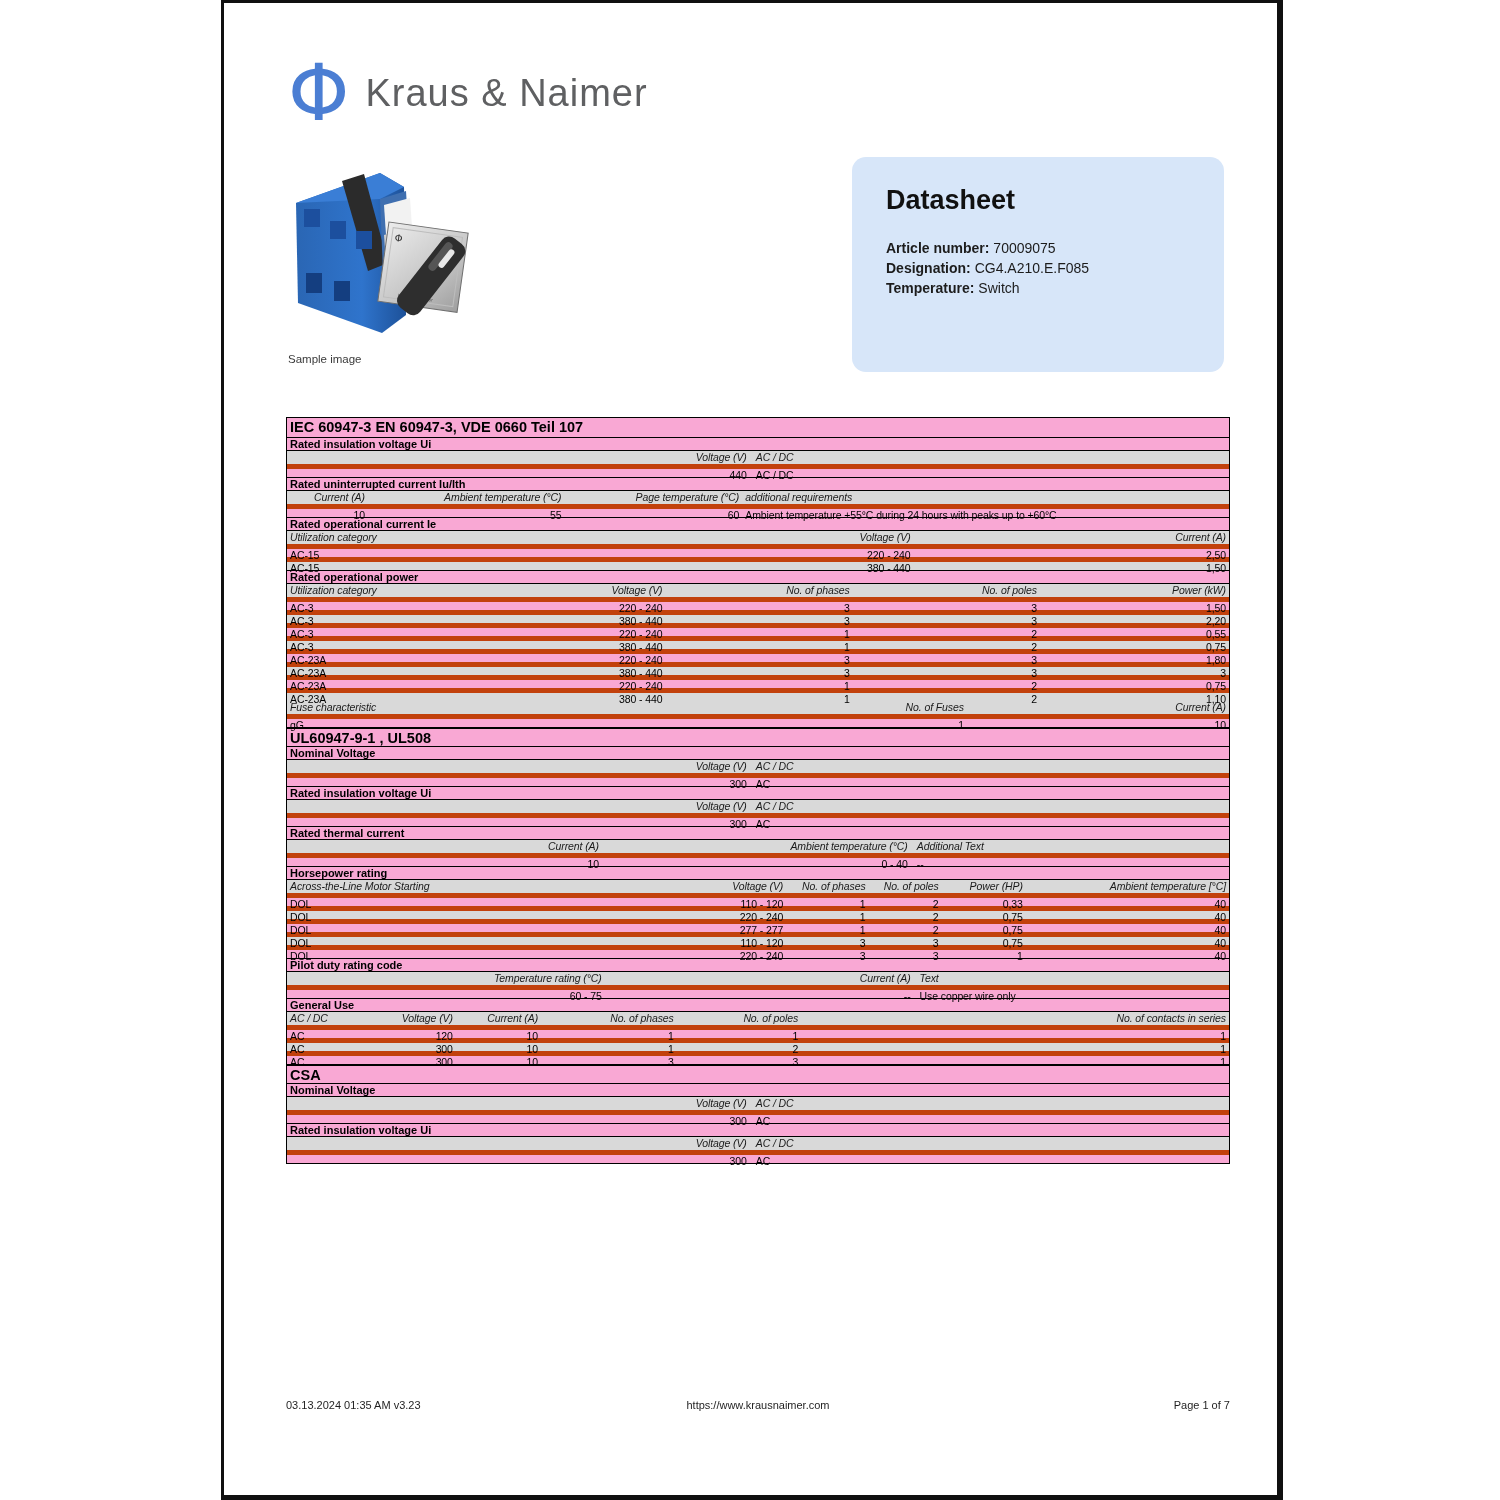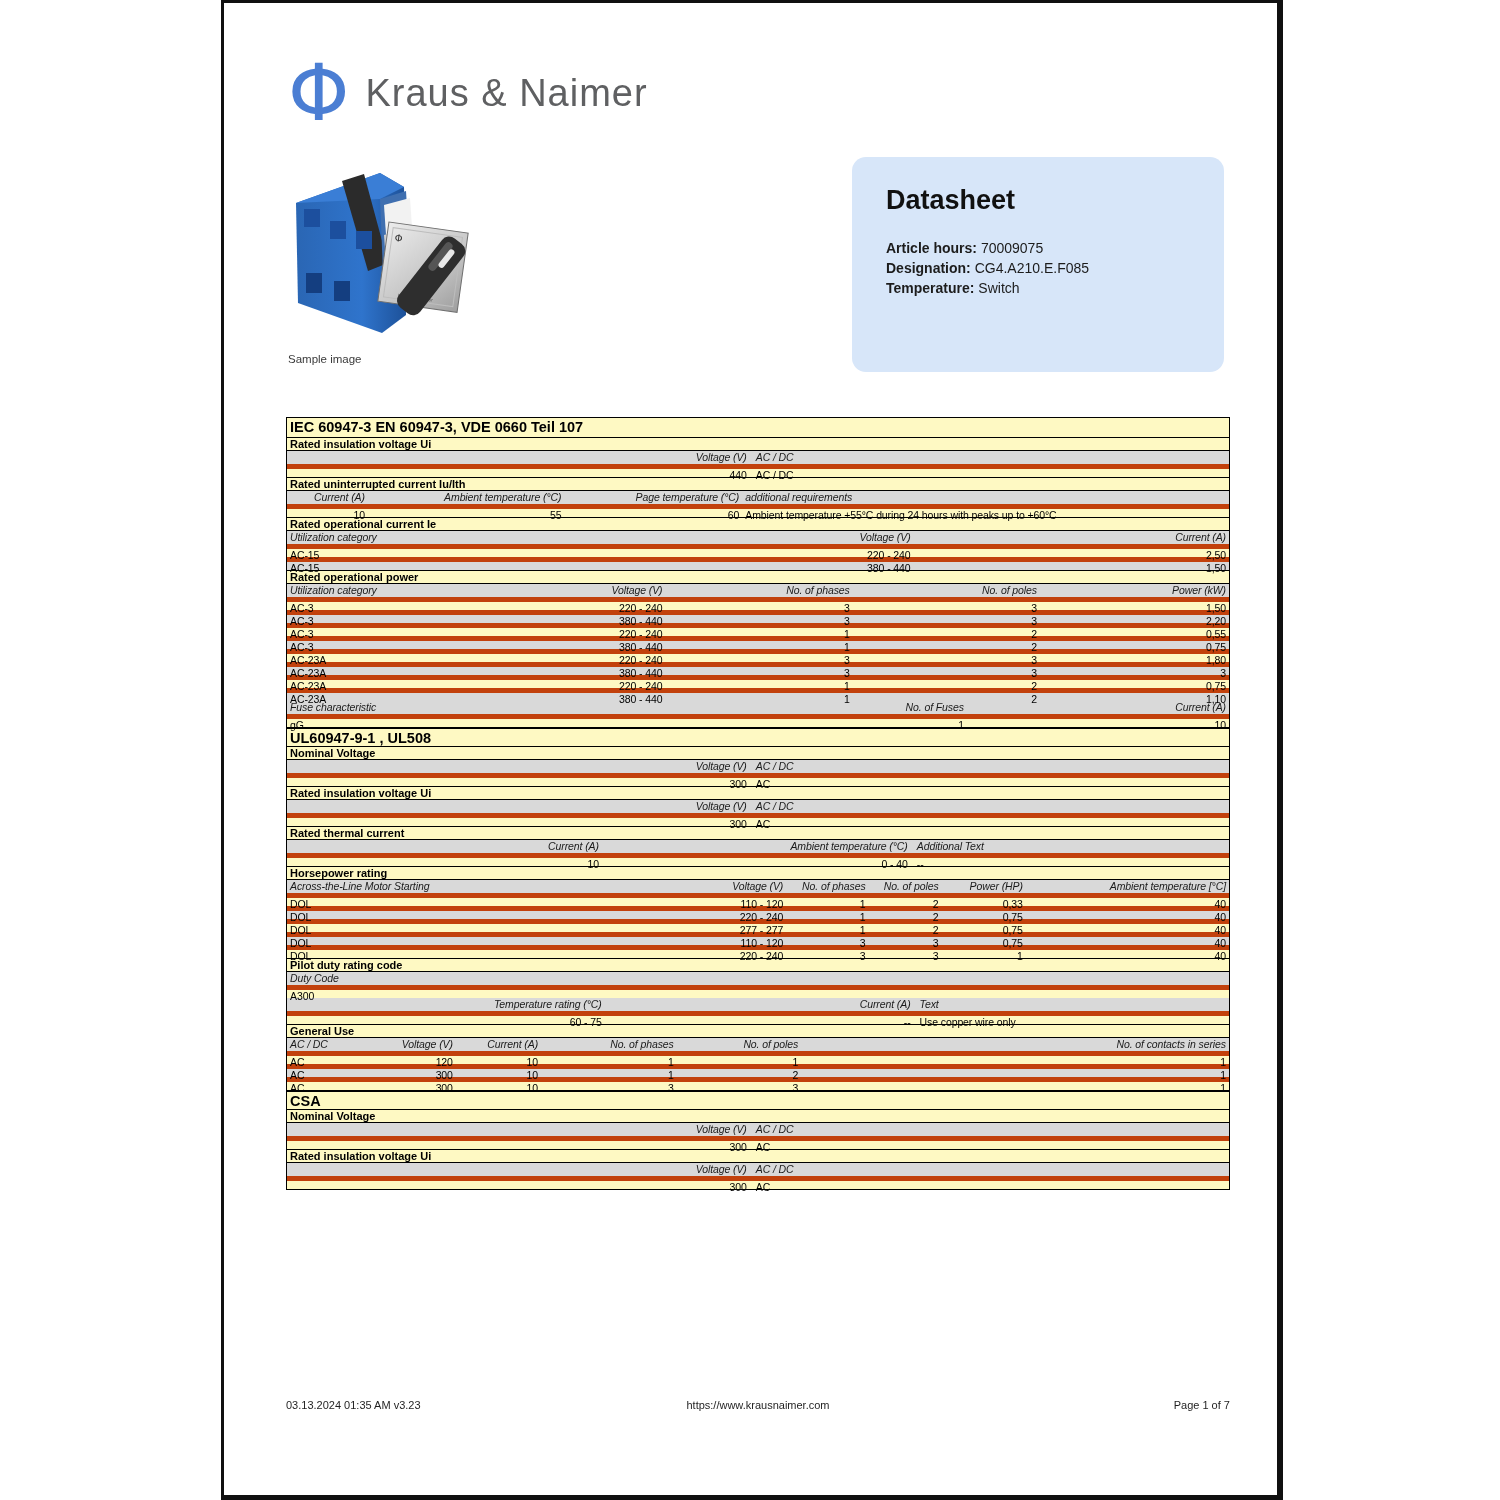--- a/index.html
+++ b/index.html
@@ -19,21 +19,21 @@
   .brand{font-size:38px;color:var(--brand-gray);letter-spacing:1px;font-weight:400;}
   
   .product{position:absolute;left:60px;top:162px;width:205px;height:185px;}
   .caption{position:absolute;left:64px;top:350px;font-size:11.5px;color:#3a3a3a;}
   
   .card{position:absolute;left:628px;top:154px;width:372px;height:215px;background:var(--card-bg);border-radius:14px;padding:28px 34px;}
   .card-title{font-size:27px;font-weight:bold;color:#111;margin-bottom:22px;}
   .card-line{font-size:14px;color:#1c1c1c;line-height:20px;}
   .card-line b{font-weight:bold;}
   
-  .spec-table{position:absolute;left:62px;top:414px;width:944px;border:1.5px solid #000;background:#fef9c3;}
+  .spec-table{position:absolute;left:62px;top:414px;width:944px;border:1.5px solid #000;background:#f9a8d4;}
   .section-title{height:19px;line-height:19px;font-size:14.5px;font-weight:bold;padding-left:3px;border-top:2px solid #000;white-space:nowrap;}
   .spec-table > :first-child{border-top:none;}
   .section-header{height:14px;line-height:13px;font-size:11px;font-weight:bold;padding-left:3px;border-top:1.5px solid #000;border-bottom:1px solid #000;white-space:nowrap;}
   .grid .row{display:flex;height:13px;line-height:12.5px;font-size:10.5px;padding:0 3px;letter-spacing:-0.1px;}
   .grid .row + .row{border-top:5px solid #c2410c;}
   .grid .head-row{background:var(--row-gray);font-style:italic;color:#1a1a1a;}
   .grid .stripe{background:var(--row-gray);}
   .cell{display:block;white-space:nowrap;}
   .a-r{text-align:right;}
   .a-l{text-align:left;}
@@ -95,21 +95,21 @@
         <rect x="141" y="74" width="8" height="34" rx="4" fill="#555"></rect>
         <rect x="148" y="78" width="6" height="22" rx="3" fill="#e8e8e8"></rect>
       </g>
     </svg>
   </div>
   <div class="caption">Sample image</div>
 
   <div class="card">
     <div class="card-title">Datasheet</div>
     <div class="card-line">
-      <b>Article hours:</b>
+      <b>Article number:</b>
       <span>70009075</span>
     </div>
     <div class="card-line">
       <b>Designation:</b>
       <span>CG4.A210.E.F085</span>
     </div>
     <div class="card-line">
       <b>Temperature:</b>
       <span>Switch</span>
     </div>
@@ -322,28 +322,20 @@
           <span class="cell a-r" style="width: 7.7%;">220 - 240</span>
           <span class="cell a-r" style="width: 8.8%;">3</span>
           <span class="cell a-r" style="width: 7.8%;">3</span>
           <span class="cell a-r" style="width: 9%;">1</span>
           <span class="cell a-r" style="width: 21.7%;">40</span>
         </div>
       </div>
       <div class="section-header">Pilot duty rating code</div>
       <div class="grid">
         <div class="row head-row">
-          <span class="cell a-l" style="width: 100%;">Duty Code</span>
-        </div>
-        <div class="row plain">
-          <span class="cell a-l" style="width: 100%;">A300</span>
-        </div>
-      </div>
-      <div class="grid">
-        <div class="row head-row">
           <span class="cell a-r" style="width: 33.3%;">Temperature rating (°C)</span>
           <span class="cell a-r" style="width: 33%;">Current (A)</span>
           <span class="cell a-l" style="width: 33.7%; padding-left: 9px;">Text</span>
         </div>
         <div class="row plain">
           <span class="cell a-r" style="width: 33.3%;">60 - 75</span>
           <span class="cell a-r" style="width: 33%;">--</span>
           <span class="cell a-l" style="width: 33.7%; padding-left: 9px;">Use copper wire only</span>
         </div>
       </div>

